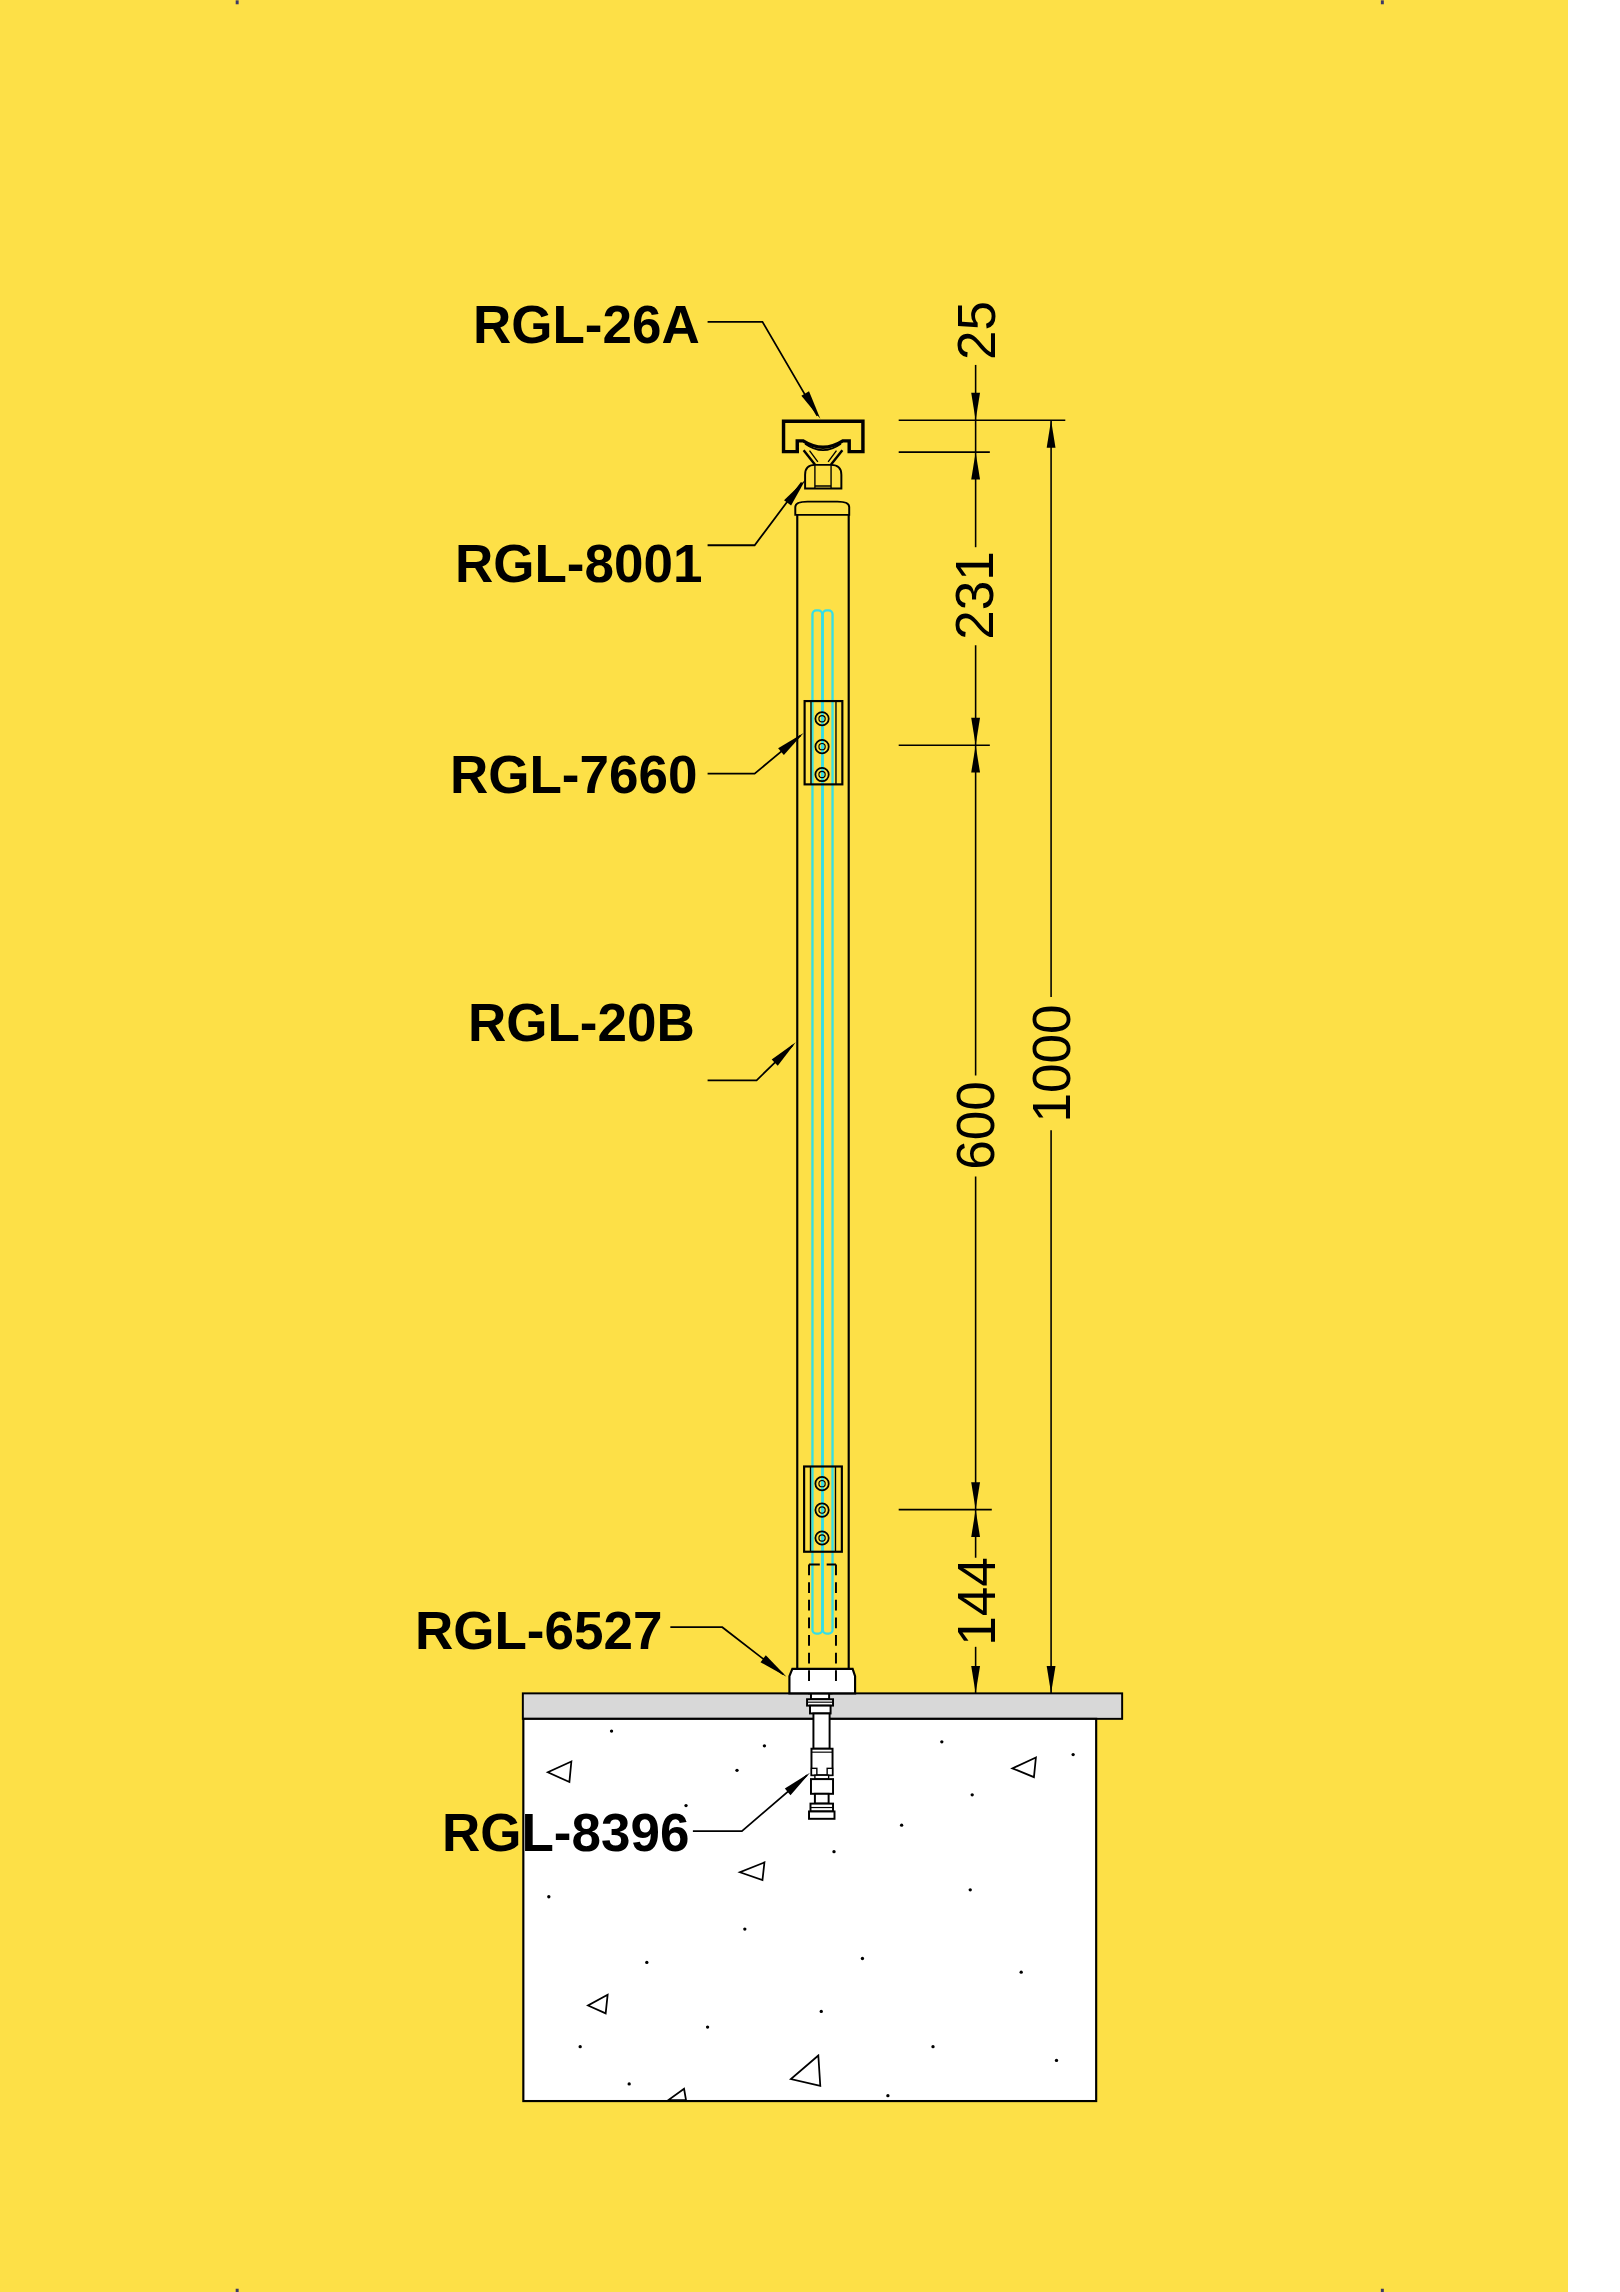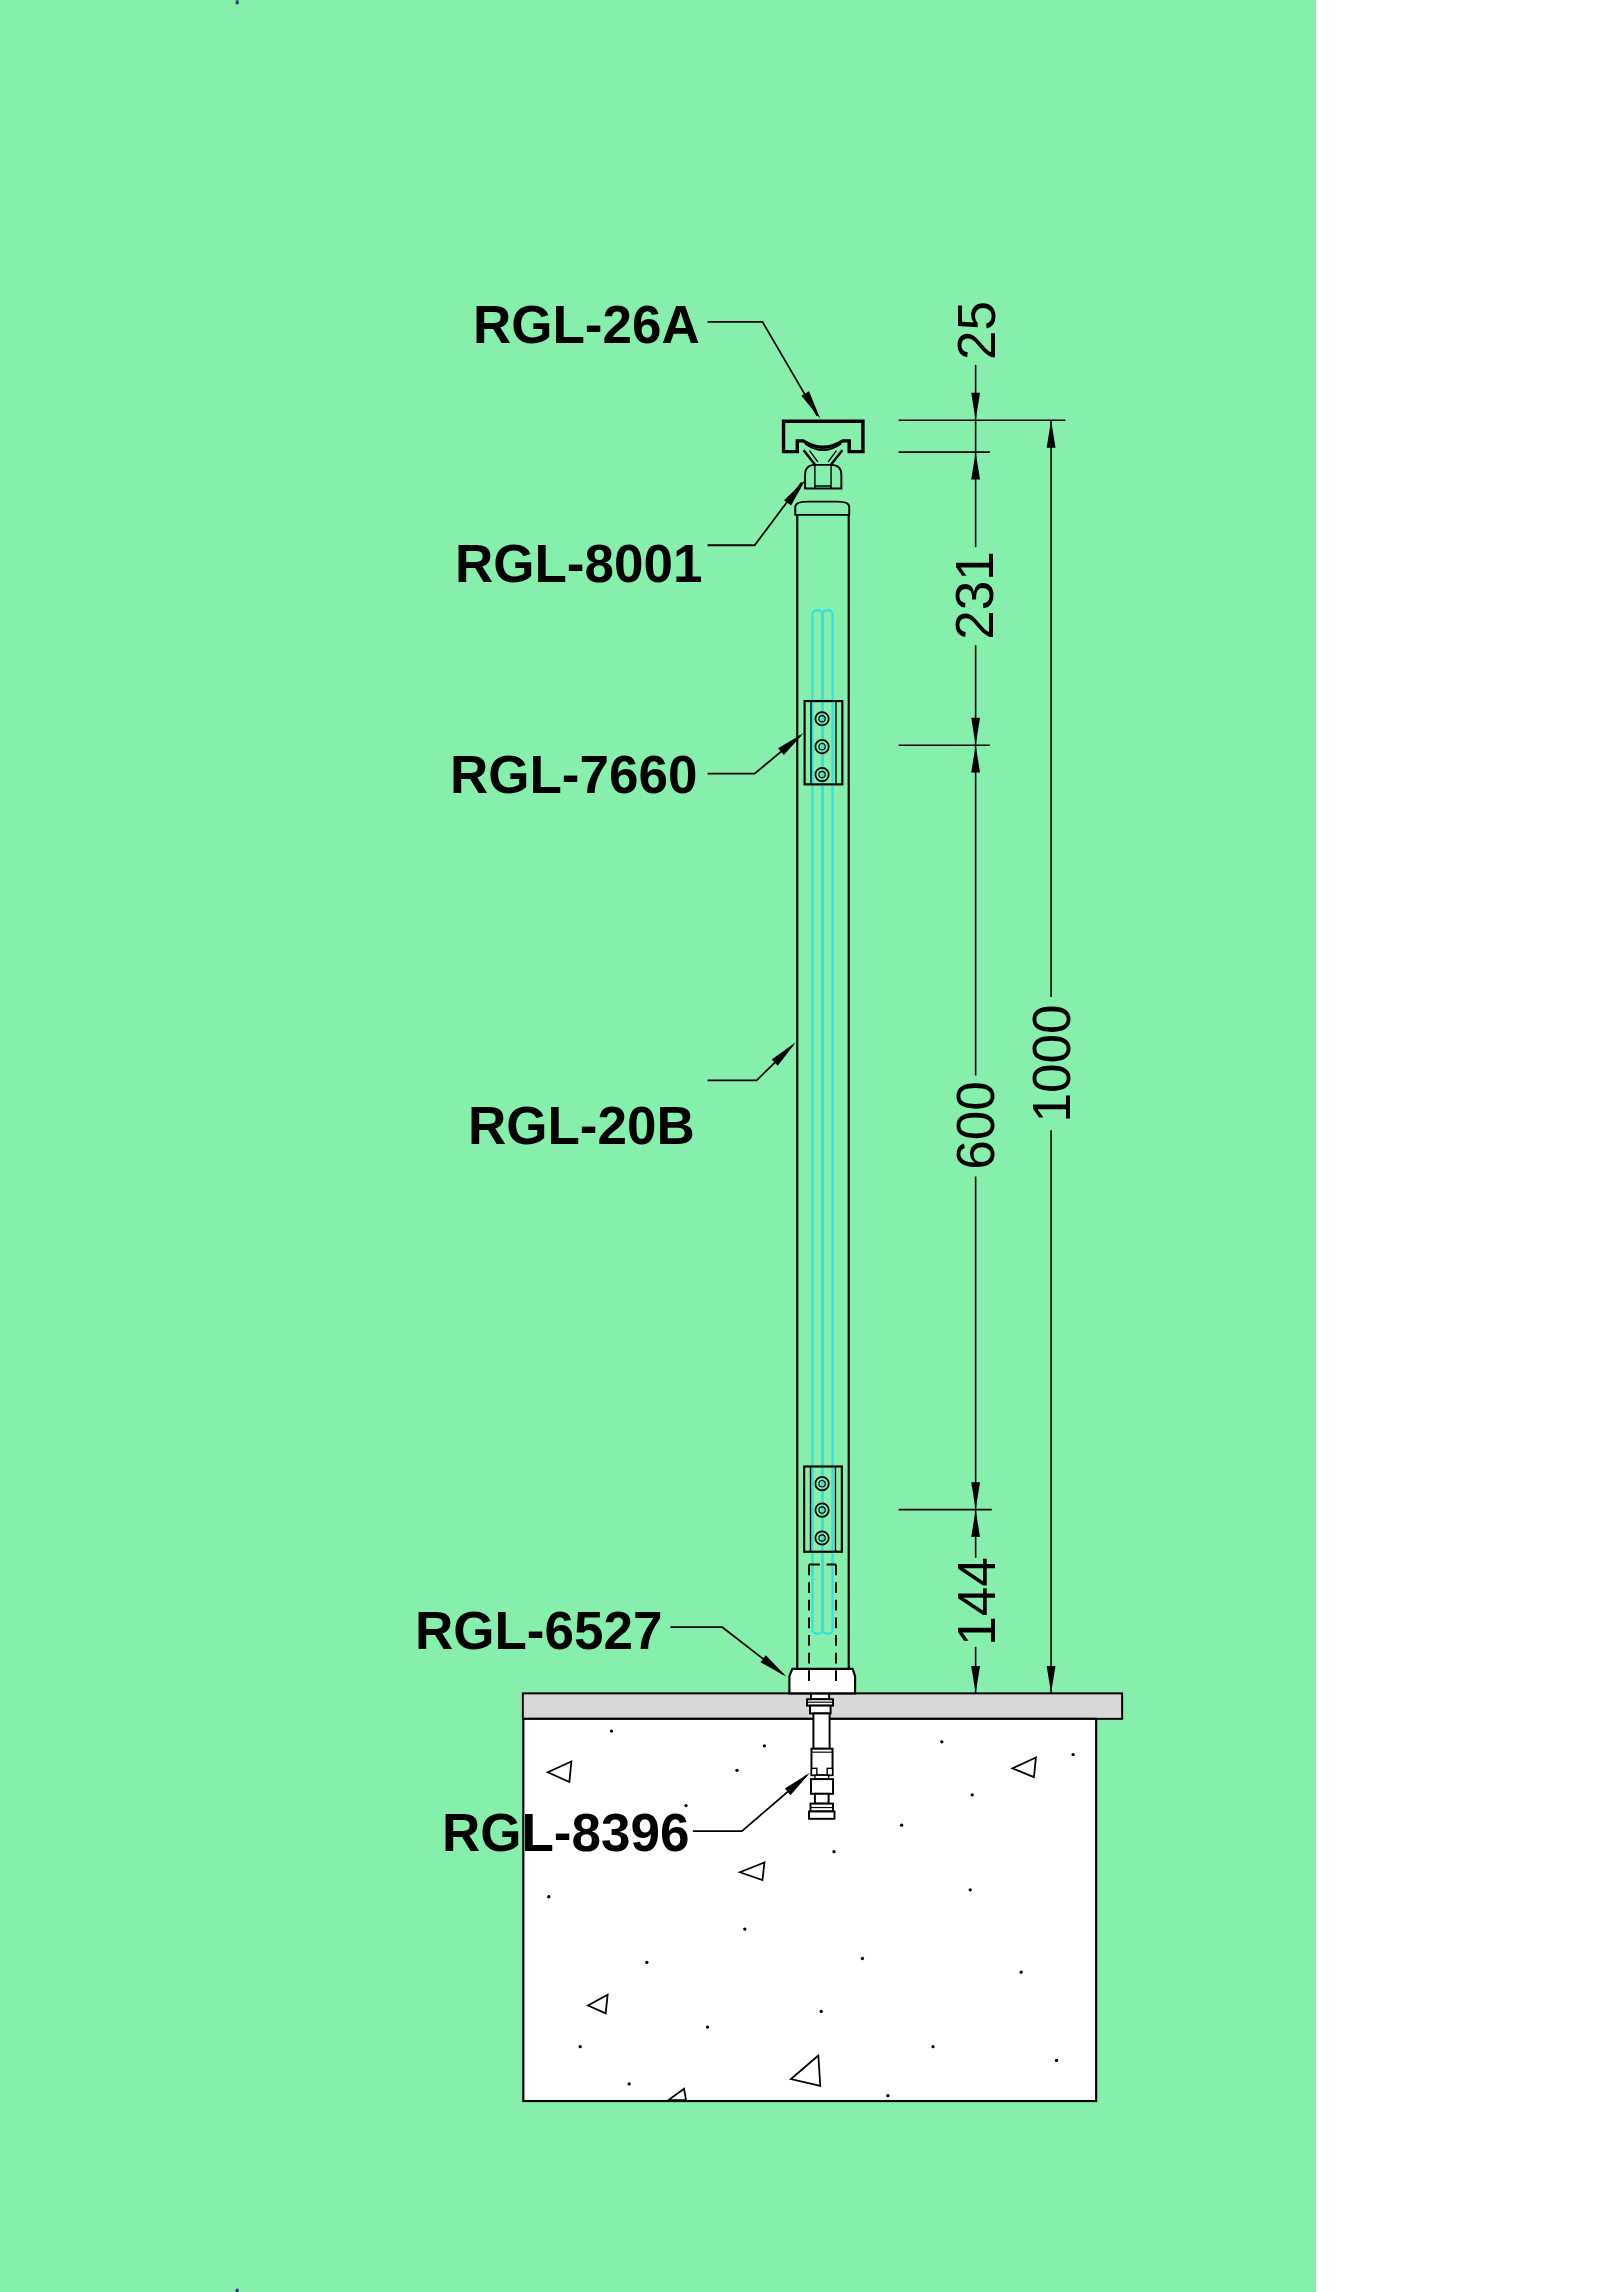--- a/index.html
+++ b/index.html
@@ -1,16 +1,16 @@
 <!DOCTYPE html>
 <html><head>
 <meta charset="utf-8">
 <style>
   html,body{margin:0;padding:0;background:#ffffff;}
-  #page{position:relative;width:1316px;height:2293px;background:#86efac;overflow:hidden;
+  #page{position:relative;width:1568px;height:2293px;background:#fde047;overflow:hidden;
         font-family:"Liberation Sans", sans-serif;}
   svg{position:absolute;left:0;top:0;}
   .part-label{position:absolute;font-weight:bold;font-size:53px;line-height:55px;
               color:#000;white-space:nowrap;}
   .dim-label{position:absolute;width:294px;height:55px;display:flex;align-items:center;
              justify-content:center;font-size:53px;color:#000;white-space:nowrap;
              transform:rotate(-90deg);}
 </style>
 </head>
 <body>
@@ -182,21 +182,21 @@
     <polygon points="995.5,1540 991,1568 1000,1568"></polygon>
     <polygon points="995.5,1727.5 991,1699.5 1000,1699.5"></polygon>
     <polygon points="1072.5,428.5 1068,456.5 1077,456.5"></polygon>
     <polygon points="1072.5,1727.5 1068,1699.5 1077,1699.5"></polygon>
   </g>
 </svg>
 
 <div class="part-label" style="left:473px;top:297px">RGL-26A</div>
 <div class="part-label" style="left:455px;top:536px">RGL-8001</div>
 <div class="part-label" style="left:450px;top:747px">RGL-7660</div>
-<div class="part-label" style="left:468px;top:1098px">RGL-20B</div>
+<div class="part-label" style="left:468px;top:995px">RGL-20B</div>
 <div class="part-label" style="left:415px;top:1603px">RGL-6527</div>
 <div class="part-label" style="left:442px;top:1805px">RGL-8396</div>
 
 <div class="dim-label" style="left:829px;top:303px">25</div>
 <div class="dim-label" style="left:827px;top:568px">231</div>
 <div class="dim-label" style="left:828px;top:1098px">600</div>
 <div class="dim-label" style="left:829px;top:1574px">144</div>
 <div class="dim-label" style="left:904px;top:1036px">1000</div>
 
 </div>

